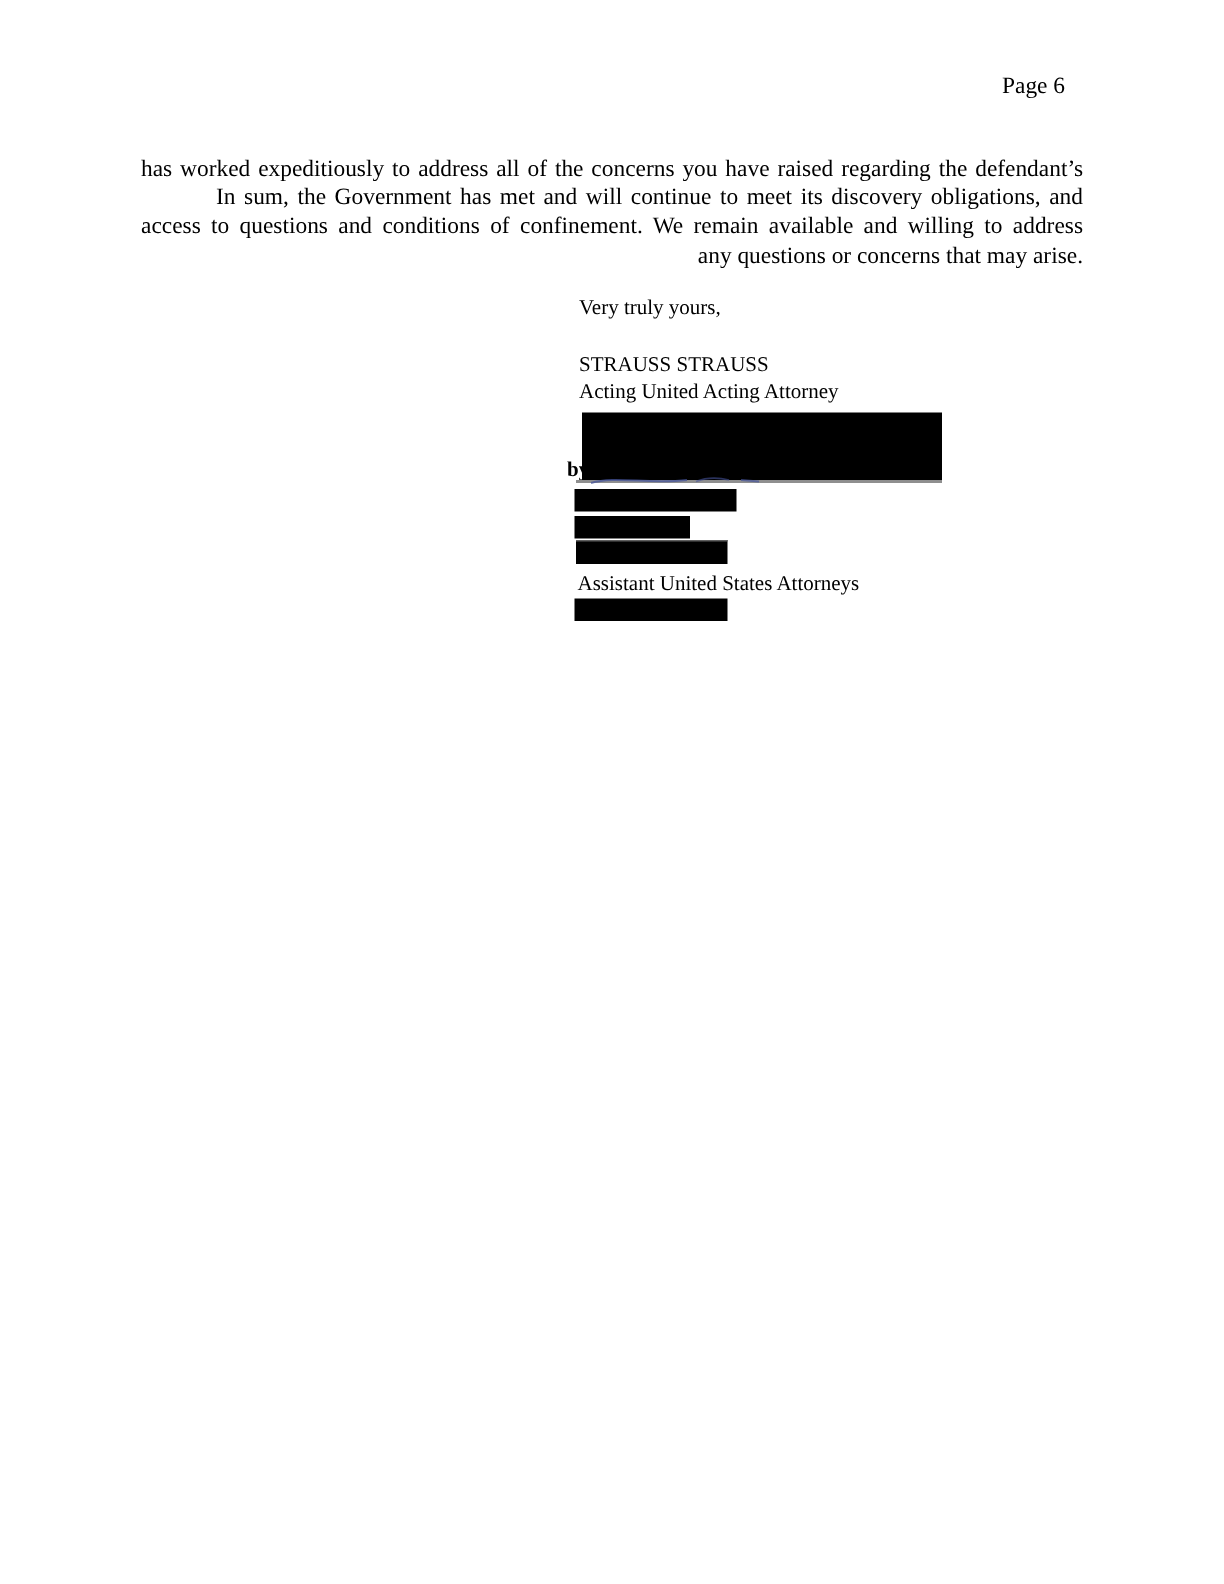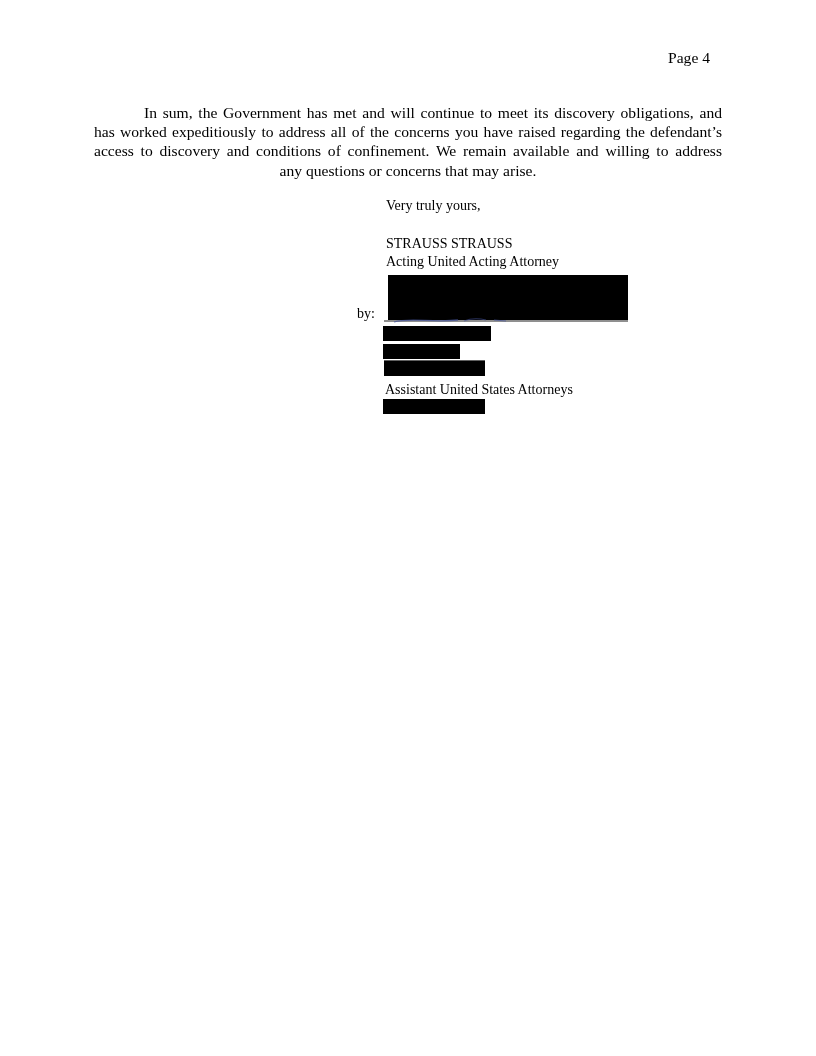--- a/index.html
+++ b/index.html
@@ -42,56 +42,56 @@
   .jline::after {
     content: "";
     display: inline-block;
     width: 100%;
     height: 0;
   }
   .jline.indent { padding-left: 50px; }
   .plainline {
     height: 19.2px;
     overflow: hidden;
-    text-align: center;
+    text-align: right;
   }
 
   .sig-text {
     font-size: 14px;
     line-height: 19px;
     white-space: nowrap;
   }
   .valediction { left: 386px; top: 196px; }
   .signer-name { left: 386px; top: 234px; }
   .signer-title { left: 386px; top: 252px; }
-  .by-label { left: 357px; top: 304px; }
+  .by-label { left: 378px; top: 304px; font-weight: bold; }
   .attorneys-label { left: 385px; top: 380px; }
 
   .redaction {
     background: #000000;
   }
   .redaction-signature { left: 388px; top: 275px; width: 240px; height: 46px; }
   .signature-line { left: 384px; top: 320px; width: 244px; height: 2px; background: #8f8f8f; }
   .signature-ink { left: 390px; top: 314px; }
   .redaction-bar-1 { left: 383px; top: 326px; width: 108px; height: 15px; }
   .redaction-bar-2 { left: 383px; top: 344px; width: 77px;  height: 15px; }
   .redaction-bar-3 { left: 384px; top: 360px; width: 101px; height: 16px; border-top: 1px solid #606060; box-sizing: border-box; }
   .redaction-bar-4 { left: 383px; top: 399px; width: 102px; height: 15px; }
 </style>
 </head>
 <body>
 
 <div class="page">
 
-  <div class="abs page-number">Page 4</div>
+  <div class="abs page-number">Page 6</div>
 
   <div class="abs paragraph">
+    <div class="jline">has worked expeditiously to address all of the concerns you have raised regarding the defendant’s</div>
     <div class="jline indent">In sum, the Government has met and will continue to meet its discovery obligations, and</div>
-    <div class="jline">has worked expeditiously to address all of the concerns you have raised regarding the defendant’s</div>
-    <div class="jline">access to discovery and conditions of confinement.  We remain available and willing to address</div>
+    <div class="jline">access to questions and conditions of confinement.  We remain available and willing to address</div>
     <div class="plainline">any questions or concerns that may arise.</div>
   </div>
 
   <div class="abs sig-text valediction">Very truly yours,</div>
 
   <div class="abs sig-text signer-name">STRAUSS STRAUSS</div>
 
   <div class="abs sig-text signer-title">Acting United Acting Attorney</div>
 
   <div class="abs redaction redaction-signature"></div>

